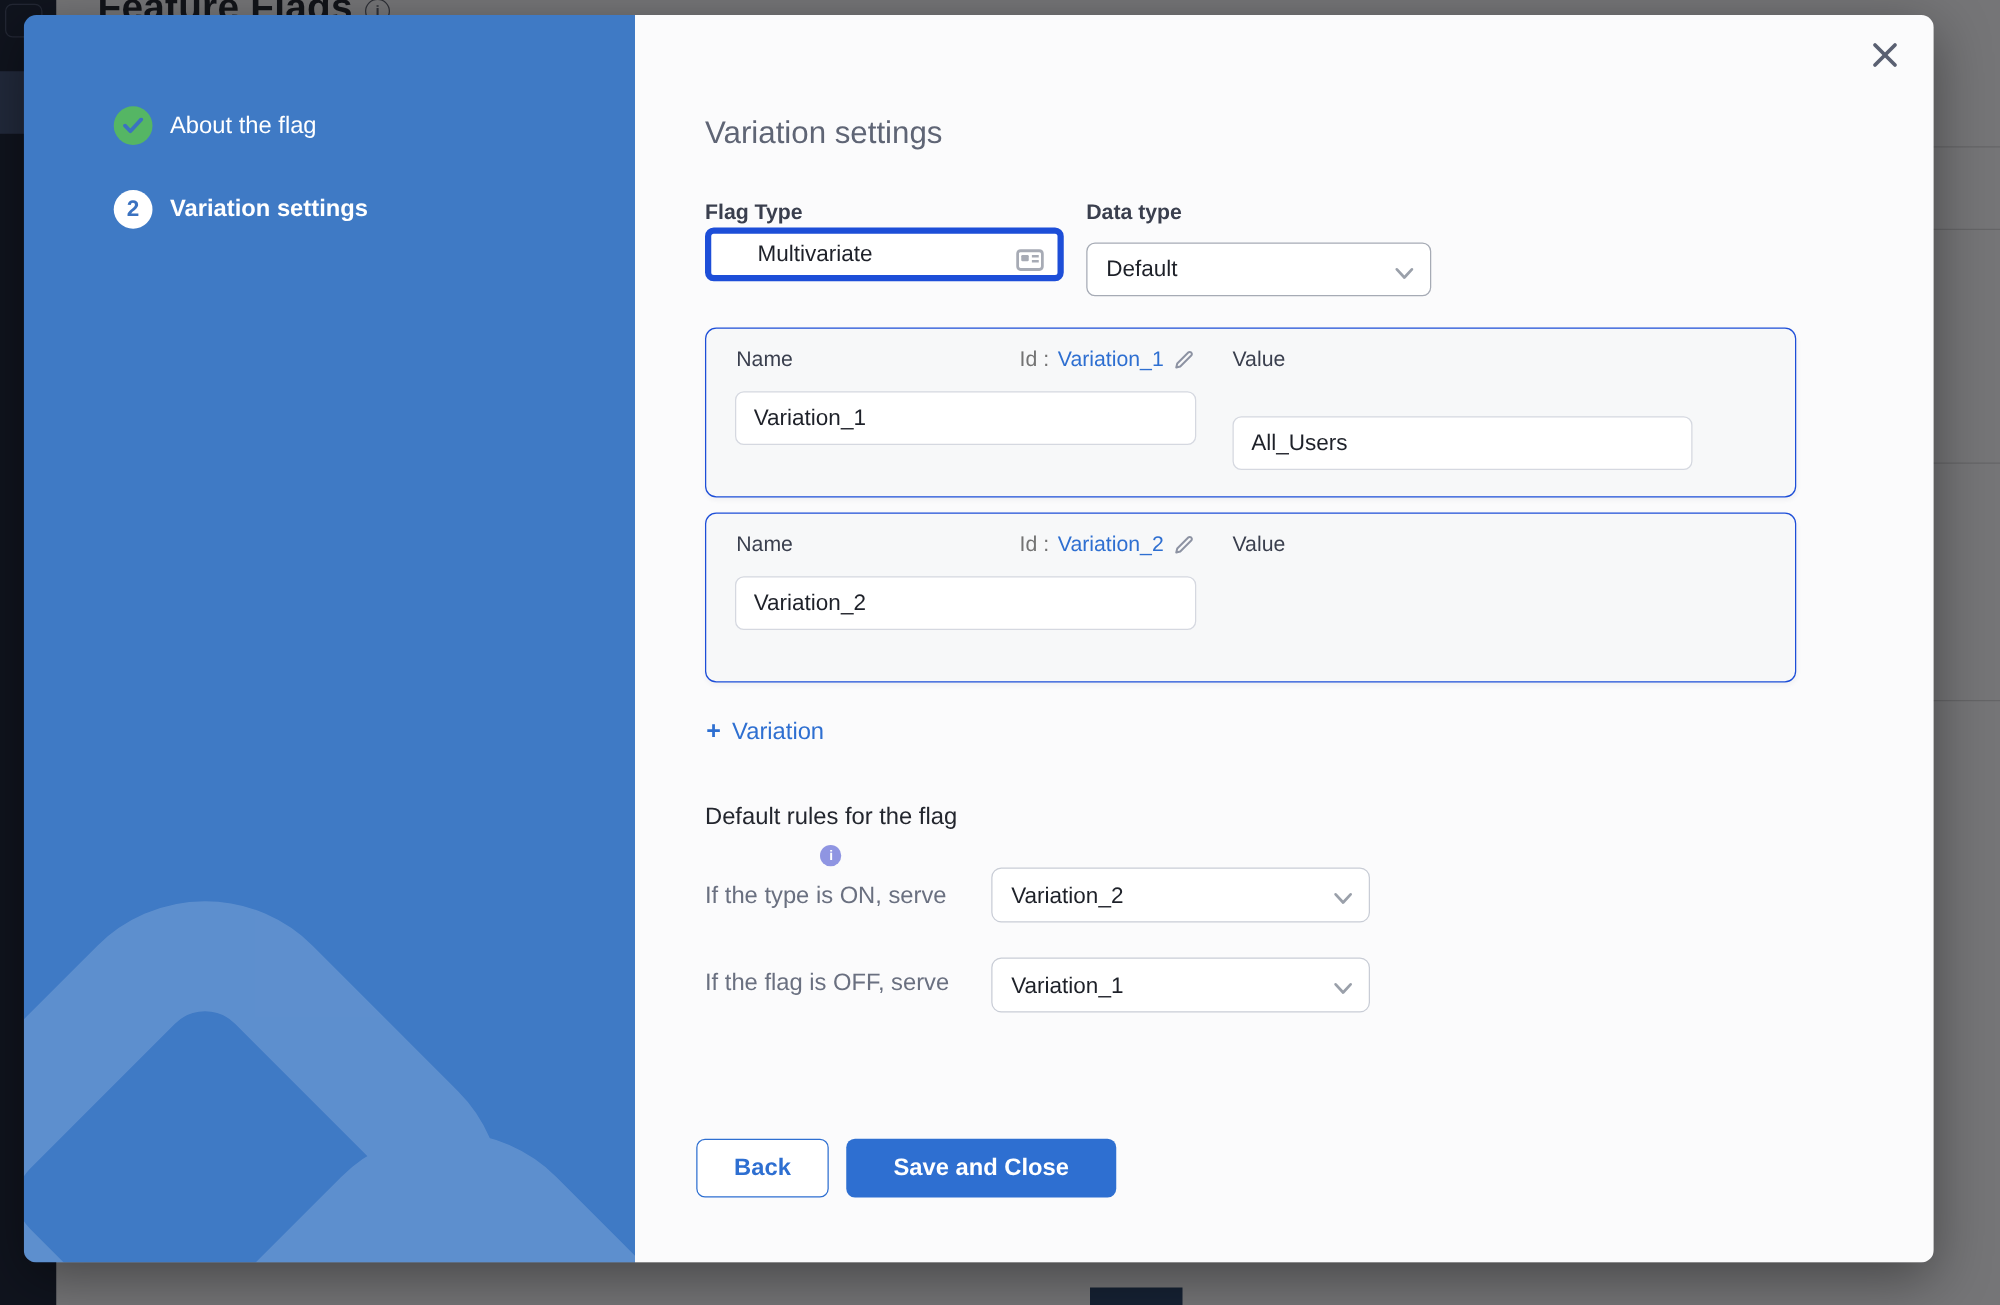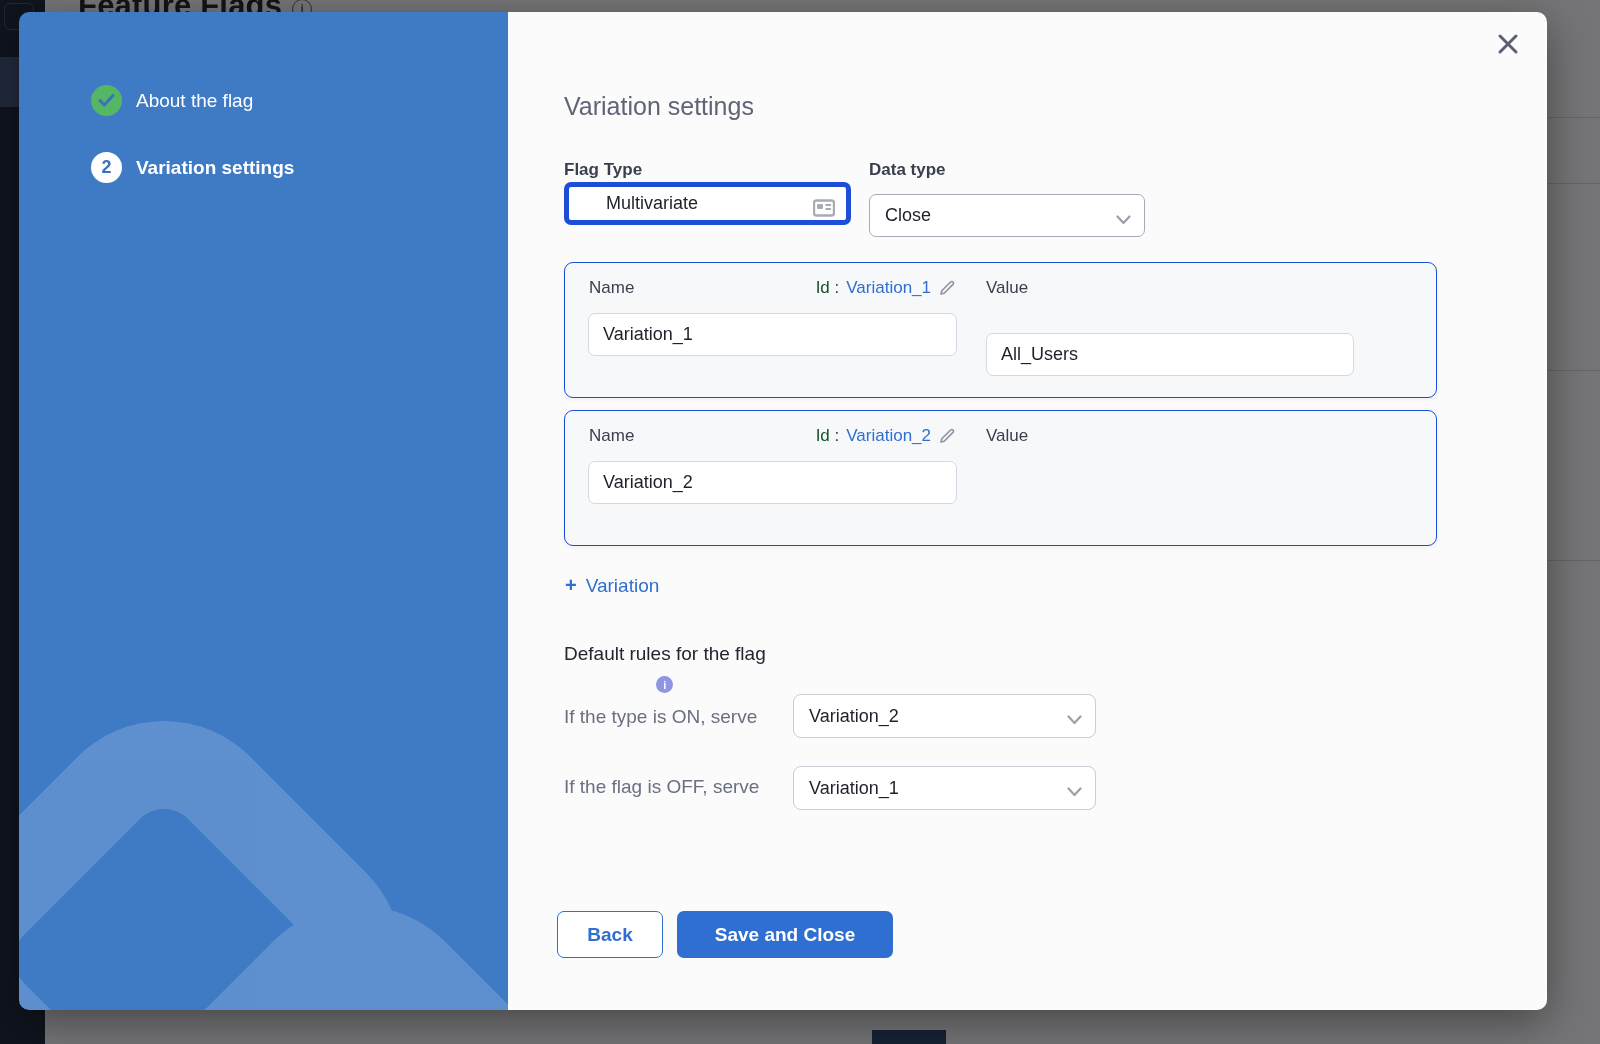--- a/index.html
+++ b/index.html
@@ -62,21 +62,21 @@
   .chev { position:absolute; right:13px; top:16px; }
 
   .vcard { position:absolute; left:56px; width:873px; height:136px; background:#f7f8f9;
     border:1px solid #1d4ed8; border-radius:9px; box-shadow:0 2px 4px rgba(31,37,51,0.05); }
   .vcard-1 { top:250px; } .vcard-2 { top:398px; }
   .vc-label { position:absolute; top:15px; font-size:17px; font-weight:500; color:#3a3f4e; }
   .vc-name-label { left:24px; }
   .vc-value-label { left:421px; }
   .vc-id { position:absolute; top:15px; right:480px; display:flex; align-items:center;
     gap:7px; white-space:nowrap; }
-  .vc-id .id-prefix { font-size:17px; color:#14532d; }
+  .vc-id .id-prefix { font-size:17px; color:#737373; }
   .vc-id .id-link { font-size:17px; font-weight:500; color:#2e6fd1; cursor:pointer; }
   .vc-input { position:absolute; top:50px; height:43px; background:#fff;
     border:1px solid #d5d8e0; border-radius:7px; display:flex; align-items:center; }
   .vc-input input { border:none; outline:none; background:transparent; font-family:"Liberation Sans",sans-serif;
     font-size:18px; color:#1e2129; width:100%; padding:0 14px; }
   .vc-name-input { left:23px; width:369px; }
   .vc-value-input { left:421px; width:368px;margin-top:20px; }
 
   .add-variation { position:absolute; left:57px; top:562px; display:flex; align-items:center;
     gap:9px; color:#2e6fd1; font-size:19px; cursor:pointer; }
@@ -167,21 +167,21 @@
         <svg width="22" height="18" viewBox="0 0 22 18">
           <rect x="1" y="1.5" width="20" height="15" rx="2.5" fill="none" stroke="#a7abb5" stroke-width="2.4"></rect>
           <rect x="4" y="5" width="6" height="5" rx="1" fill="#a7abb5"></rect>
           <line x1="12.5" y1="6" x2="18" y2="6" stroke="#a7abb5" stroke-width="2"></line>
           <line x1="12.5" y1="10" x2="18" y2="10" stroke="#a7abb5" stroke-width="2"></line>
         </svg>
       </span>
     </div>
 
     <div class="box data-type-box">
-      <span class="select-text">Close</span>
+      <span class="select-text">Default</span>
       <span class="chev">
         <svg width="15" height="10" viewBox="0 0 15 10">
           <polyline points="1.5,1.5 7.5,8 13.5,1.5" fill="none" stroke="#9aa0aa" stroke-width="2.2" stroke-linecap="round" stroke-linejoin="round"></polyline>
         </svg>
       </span>
     </div>
 
     <div class="vcard vcard-1">
       <div class="vc-label vc-name-label">Name</div>
       <div class="vc-id">

